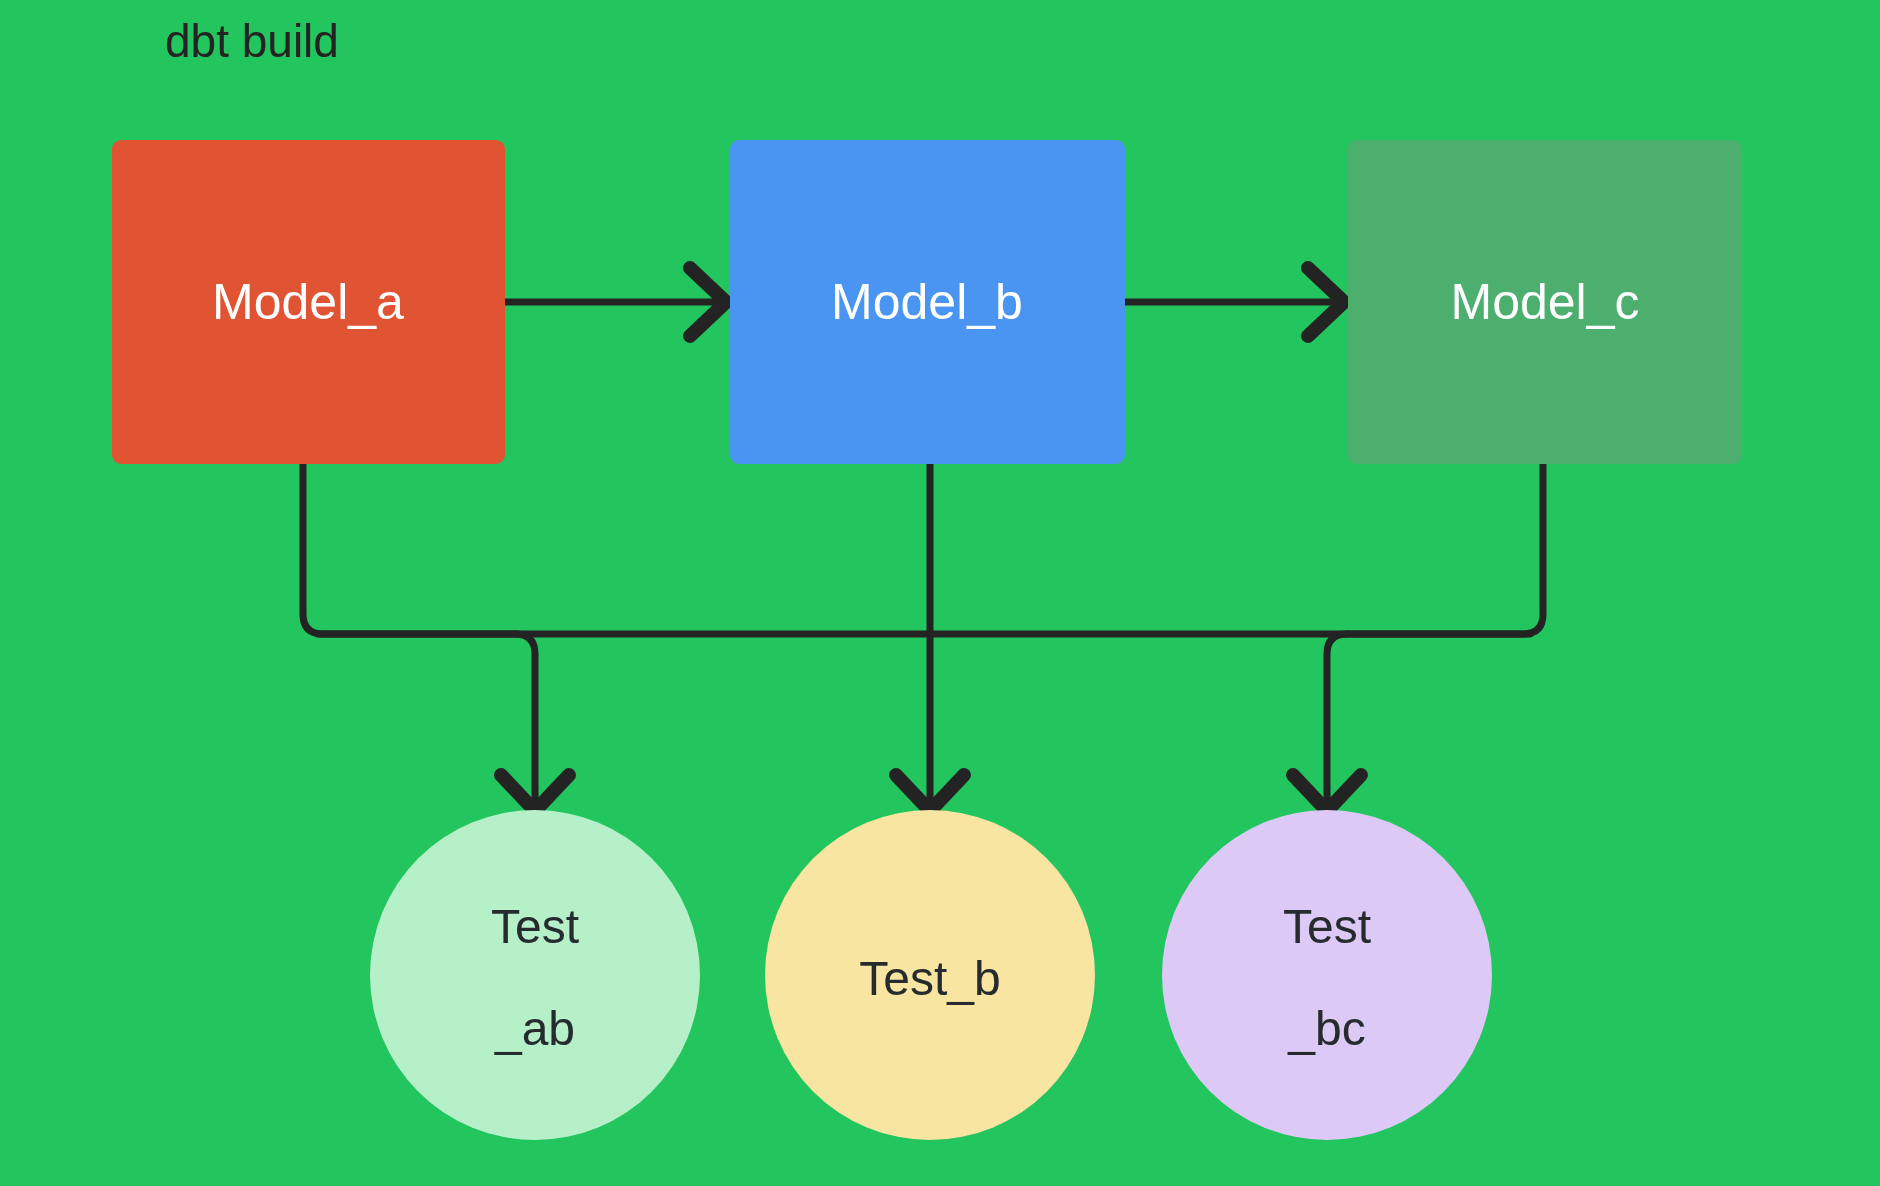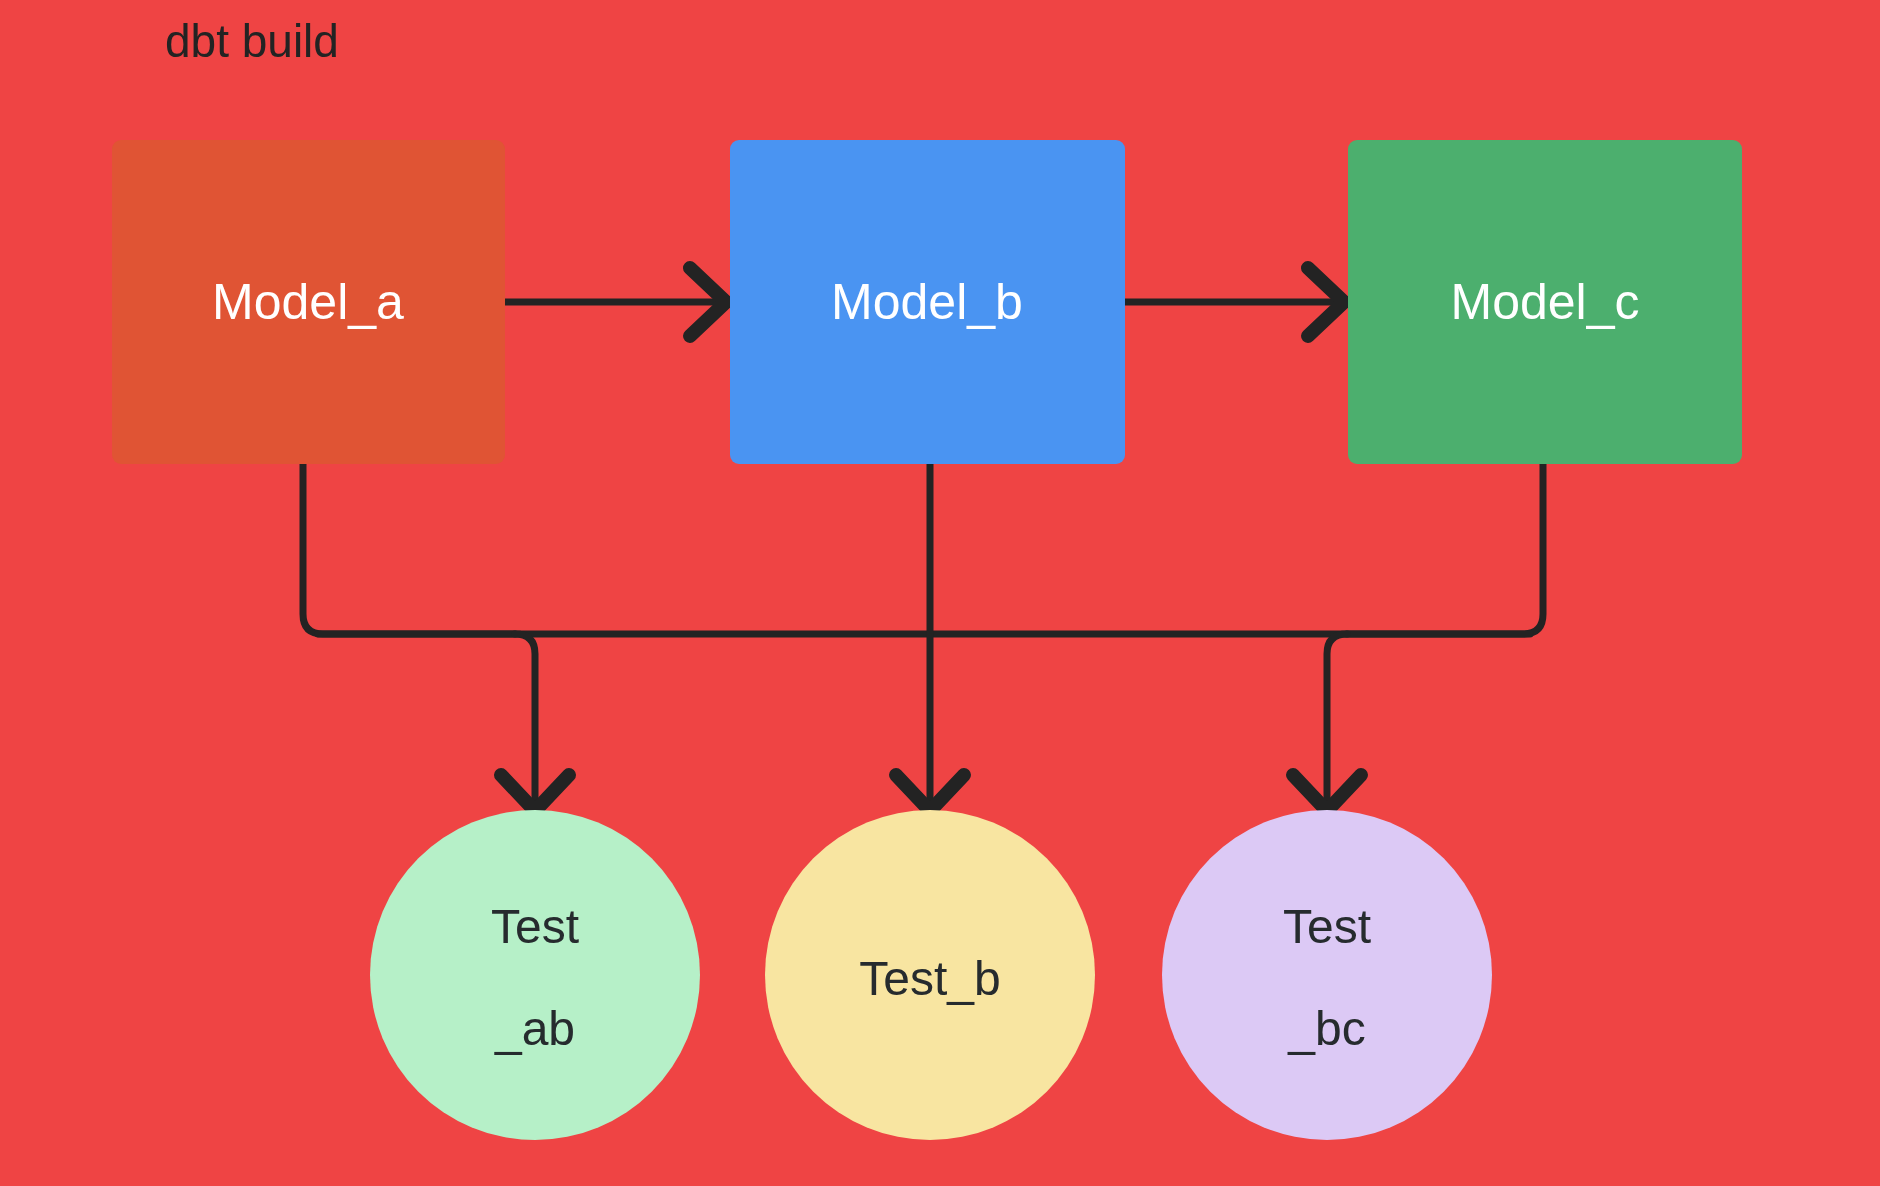--- a/index.html
+++ b/index.html
@@ -7,21 +7,21 @@
     padding: 0;
     background: #ffffff;
   }
   body {
     font-family: "Liberation Sans", sans-serif;
   }
   #canvas {
     position: relative;
     width: 1880px;
     height: 1186px;
-    background: #ef4444;
+    background: #22c55e;
     overflow: hidden;
   }
   #diagram-svg {
     position: absolute;
     top: 0;
     left: 0;
     width: 1880px;
     height: 1186px;
     display: block;
   }

